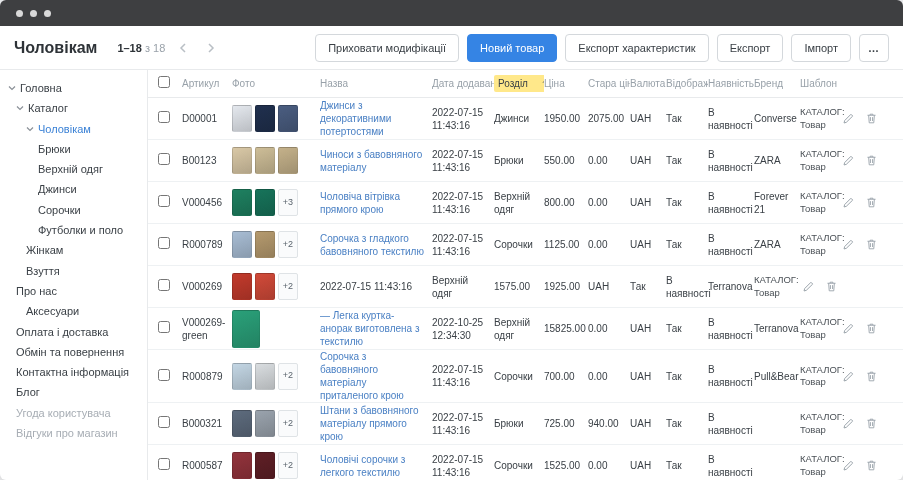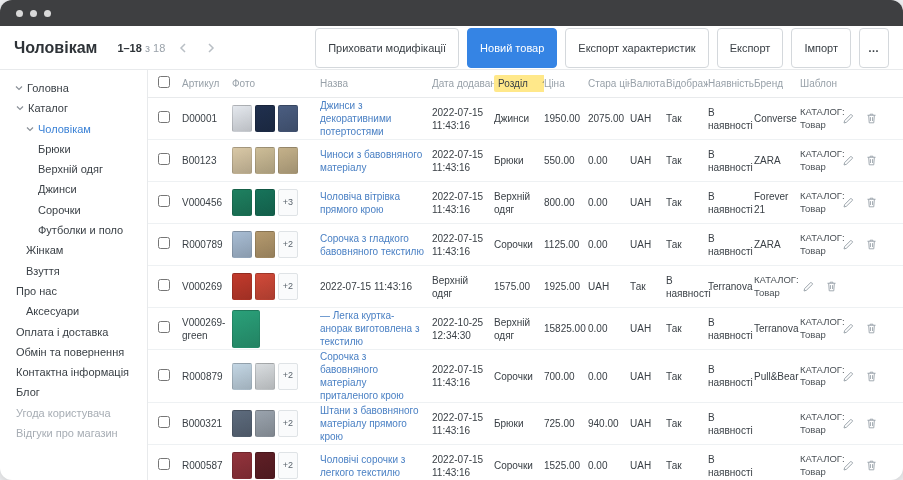--- a/index.html
+++ b/index.html
@@ -1,41 +1,41 @@
 <!DOCTYPE html>
 <html><head>
 <meta charset="utf-8">
 <style>
   *{box-sizing:border-box;margin:0;padding:0}
   html,body{background:#f0f1f3}
   body{font-family:"Liberation Sans","DejaVu Sans",sans-serif;}
-  .window{width:903px;height:480px;border-radius:12px;overflow:hidden;background:#fff;
+  .window{width:903px;height:480px;border-radius:6px;overflow:hidden;background:#fff;
           box-shadow:0 2px 12px rgba(0,0,0,.18);position:relative}
   
   .topbar{height:26px;background:#3e3f41;display:flex;align-items:center;padding-left:16px;gap:7px}
   .dot{width:7px;height:7px;border-radius:50%;background:#d9d9d9}
   
   .hdr{height:44px;display:flex;align-items:center;padding:0 14px;gap:8px;border-bottom:1px solid #e8eaec}
   .title{font-size:16px;font-weight:bold;color:#2e3338}
   .pag{font-size:11px;color:#2e3338;margin-left:12px;white-space:nowrap}
   .pag .of{color:#9aa2aa}
   .pagebtn{width:20px;height:20px;border:none;background:none;color:#b9bfc5;cursor:pointer;
            display:flex;align-items:center;justify-content:center;padding:0}
   .hdr-actions{margin-left:auto;display:flex;gap:8px;align-items:center}
-  .btn{height:40px;padding:0 12px;border:1px solid #d4d8dc;border-radius:4px;background:#fff;
+  .btn{height:28px;padding:0 12px;border:1px solid #d4d8dc;border-radius:4px;background:#fff;
        font-size:11px;color:#3a4046;cursor:pointer;white-space:nowrap;font-family:inherit}
   .btn.primary{background:#3584e4;border-color:#3584e4;color:#fff}
   .btn.square{width:30px;padding:0;font-weight:bold;letter-spacing:1px}
   
   .content{display:flex;height:410px}
   .sidebar{width:148px;border-right:1px solid #e8eaec;padding:8px 0;font-size:11px;color:#3a4046;
            overflow:hidden;flex:none}
   .nav-item{display:flex;align-items:center;gap:4px;padding:3px 6px;cursor:pointer;line-height:1.3}
   .nav-item .caret{display:flex;align-items:center;color:#8a9097}
-  .lvl0{padding-left:15px}.lvl1{padding-left:16px}.lvl2{padding-left:26px}.lvl3{padding-left:38px}
+  .lvl0{padding-left:8px}.lvl1{padding-left:16px}.lvl2{padding-left:26px}.lvl3{padding-left:38px}
   .nav-item.active{color:#3b82d6}
   .nav-item.muted{color:#a7adb4}
   
   .table-wrap{flex:1;overflow:hidden}
   .thead,.trow{display:grid;
     grid-template-columns:24px 50px 88px 112px 62px 50px 44px 42px 36px 42px 46px 46px 52px 40px;
     align-items:center;padding-left:10px}
   .thead{height:28px;border-bottom:1px solid #e8eaec;font-size:10px;color:#98a1a9}
   .thead .cell{padding-right:4px;white-space:nowrap;overflow:hidden}
   .trow{min-height:42px;border-bottom:1px solid #eef1f3;font-size:10px;color:#3a4046}

